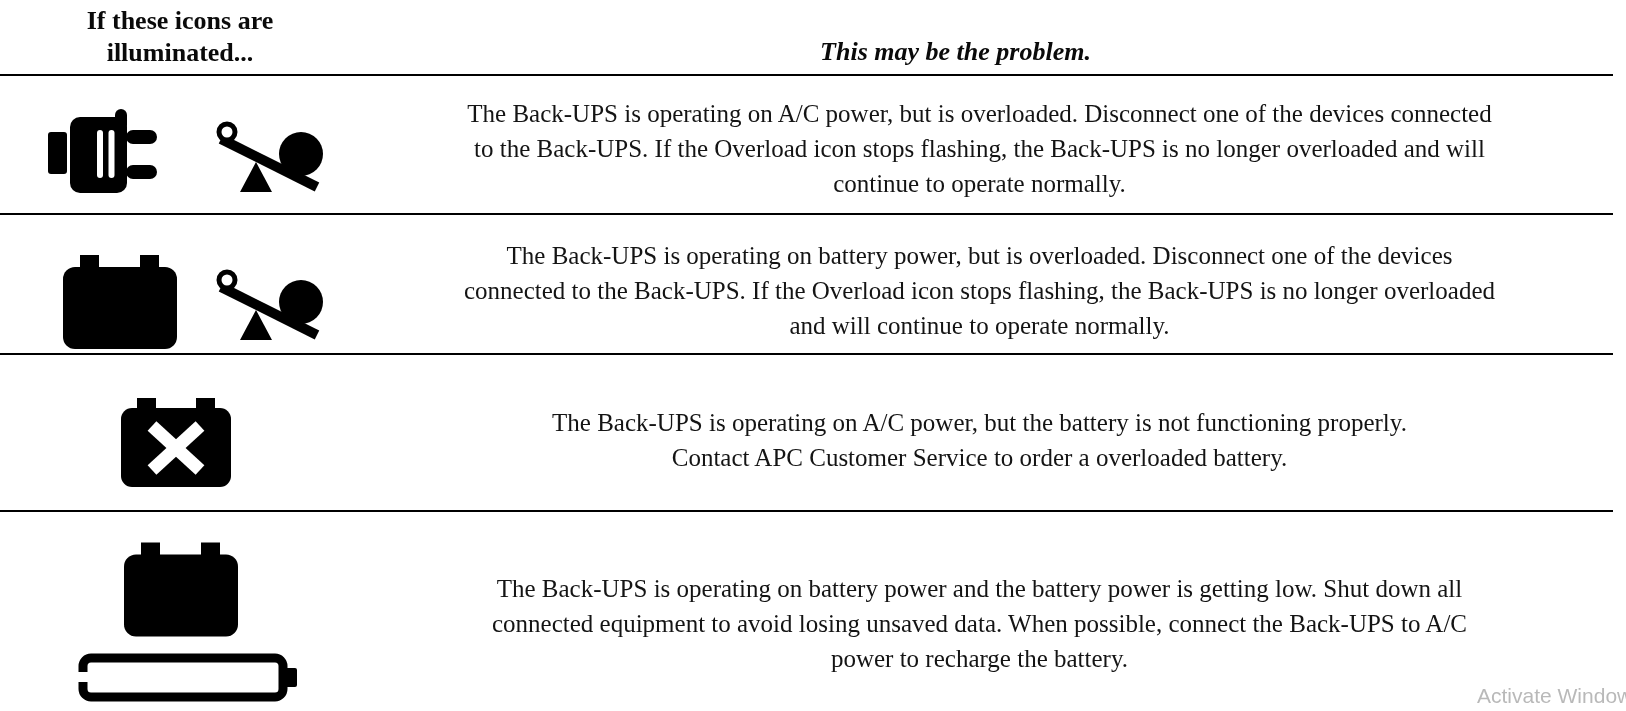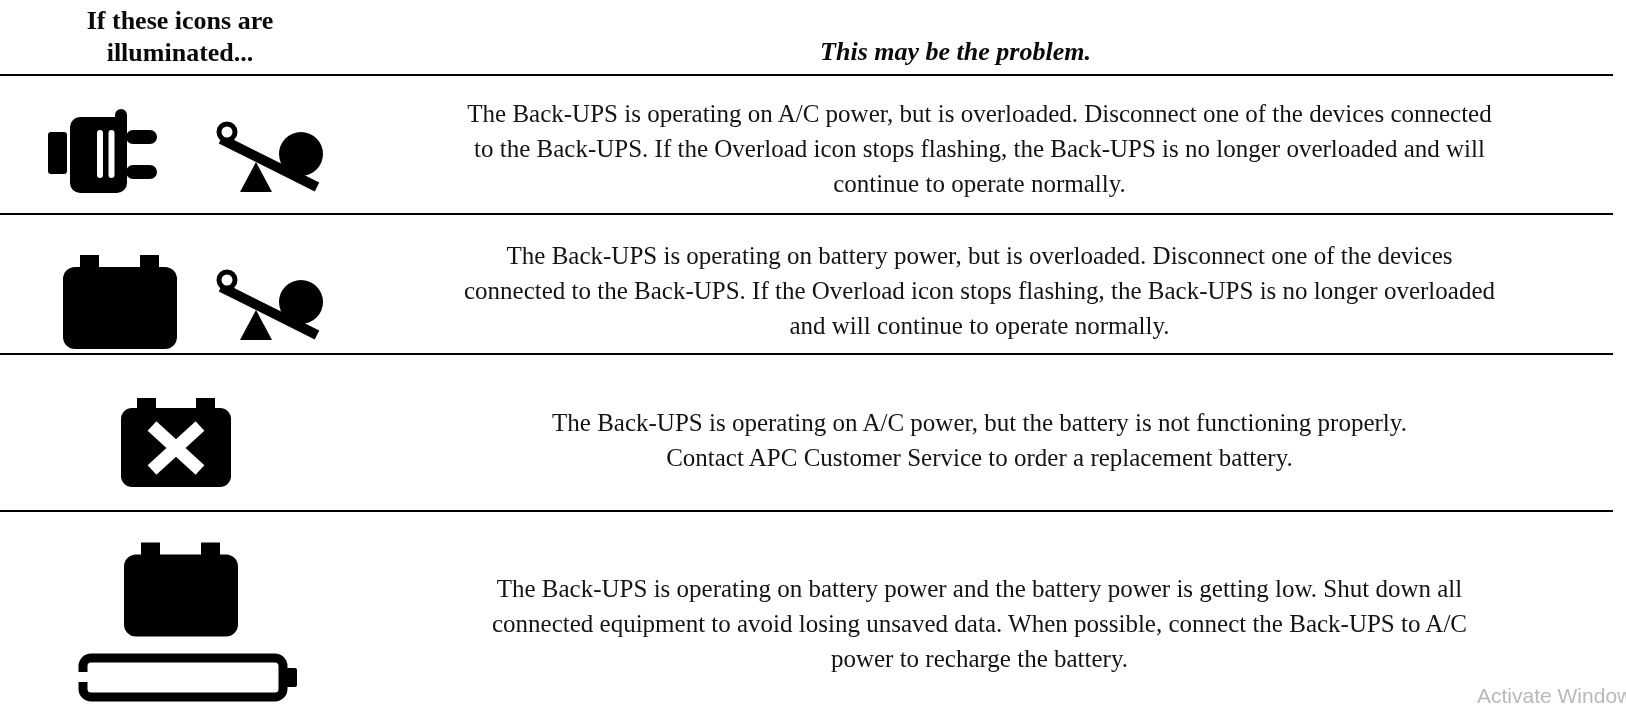--- a/index.html
+++ b/index.html
@@ -151,21 +151,21 @@
     <div class="icon-zone">
       <svg id="r3-battx" class="icon" viewBox="0 0 110 89">
         <rect x="16" y="0" width="19" height="16" fill="#000"></rect>
         <rect x="75" y="0" width="19" height="16" fill="#000"></rect>
         <rect x="0" y="10" width="110" height="79" rx="11" fill="#000"></rect>
         <line x1="31" y1="28" x2="79" y2="72" stroke="#fff" stroke-width="13"></line>
         <line x1="79" y1="28" x2="31" y2="72" stroke="#fff" stroke-width="13"></line>
       </svg>
     </div>
     <div class="desc">The Back-UPS is operating on A/C power, but the battery is not functioning properly.
-Contact APC Customer Service to order a replacement battery.</div>
+Contact APC Customer Service to order a overloaded battery.</div>
   </div>
 
   <div id="row-4" class="row">
     <div class="icon-zone">
       <svg id="r4-batt" class="icon" viewBox="0 0 114 94">
         <rect x="17" y="0" width="19" height="18" fill="#000"></rect>
         <rect x="77" y="0" width="19" height="18" fill="#000"></rect>
         <rect x="0" y="12" width="114" height="82" rx="12" fill="#000"></rect>
       </svg>
       <svg id="r4-battout" class="icon" viewBox="0 0 219 49">

